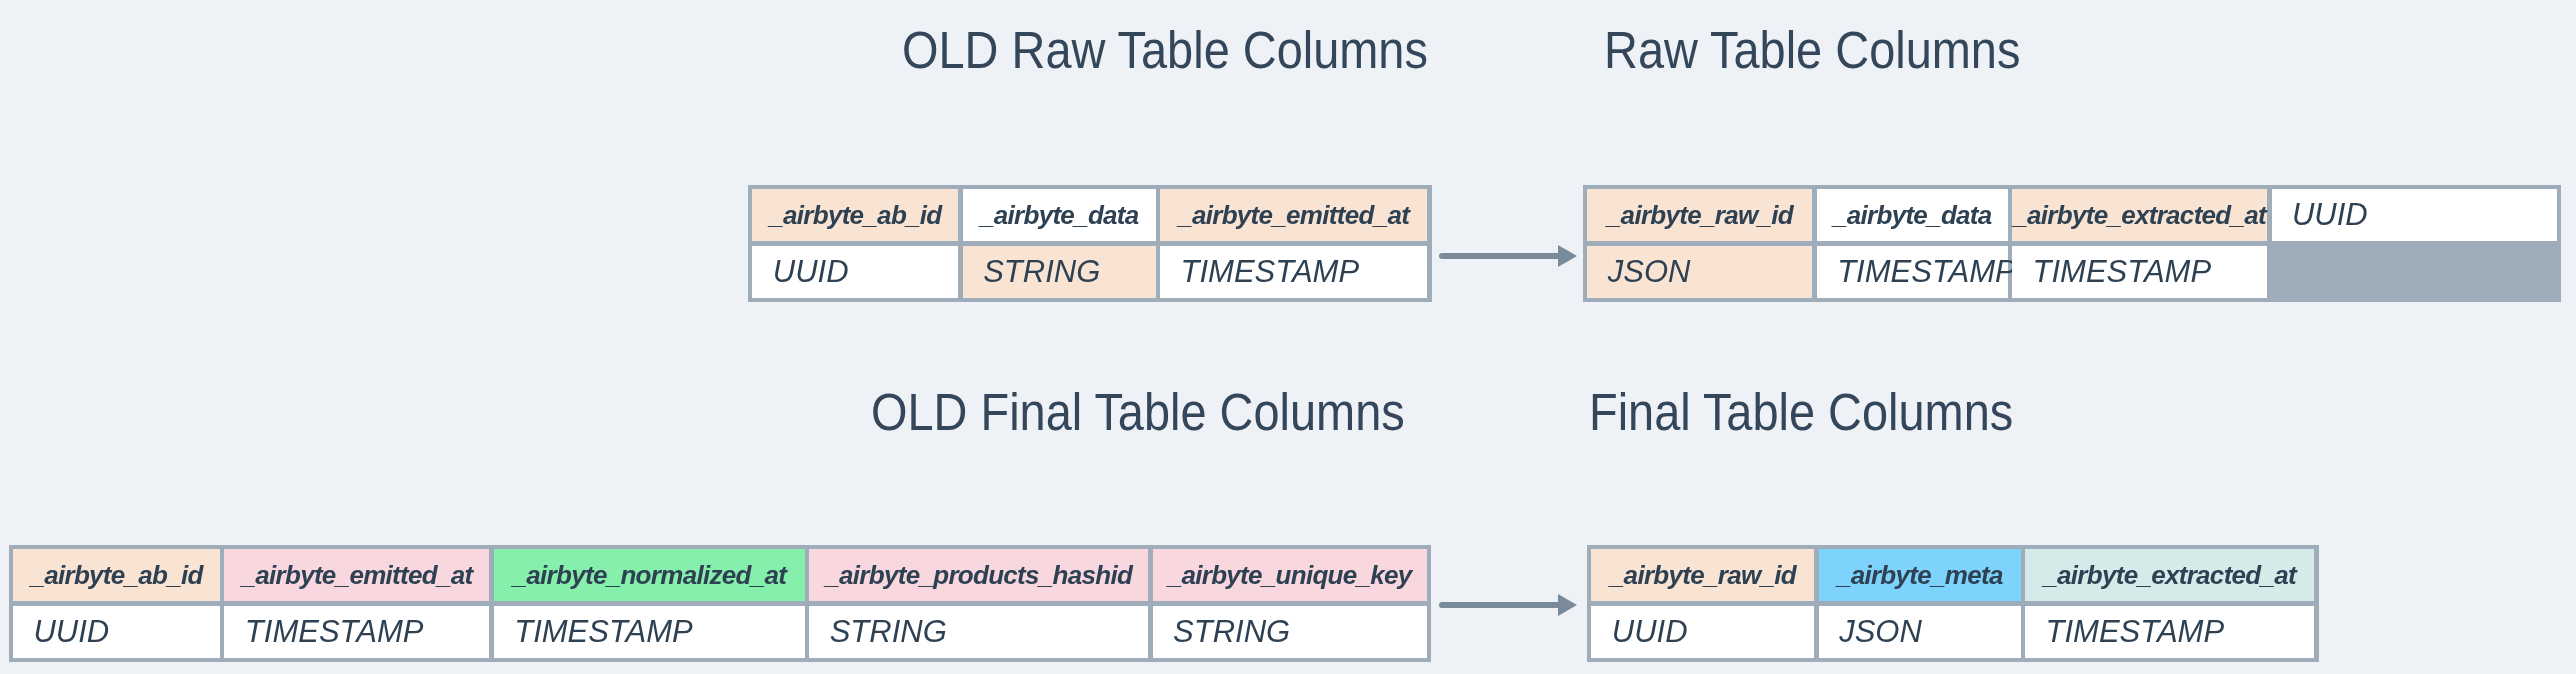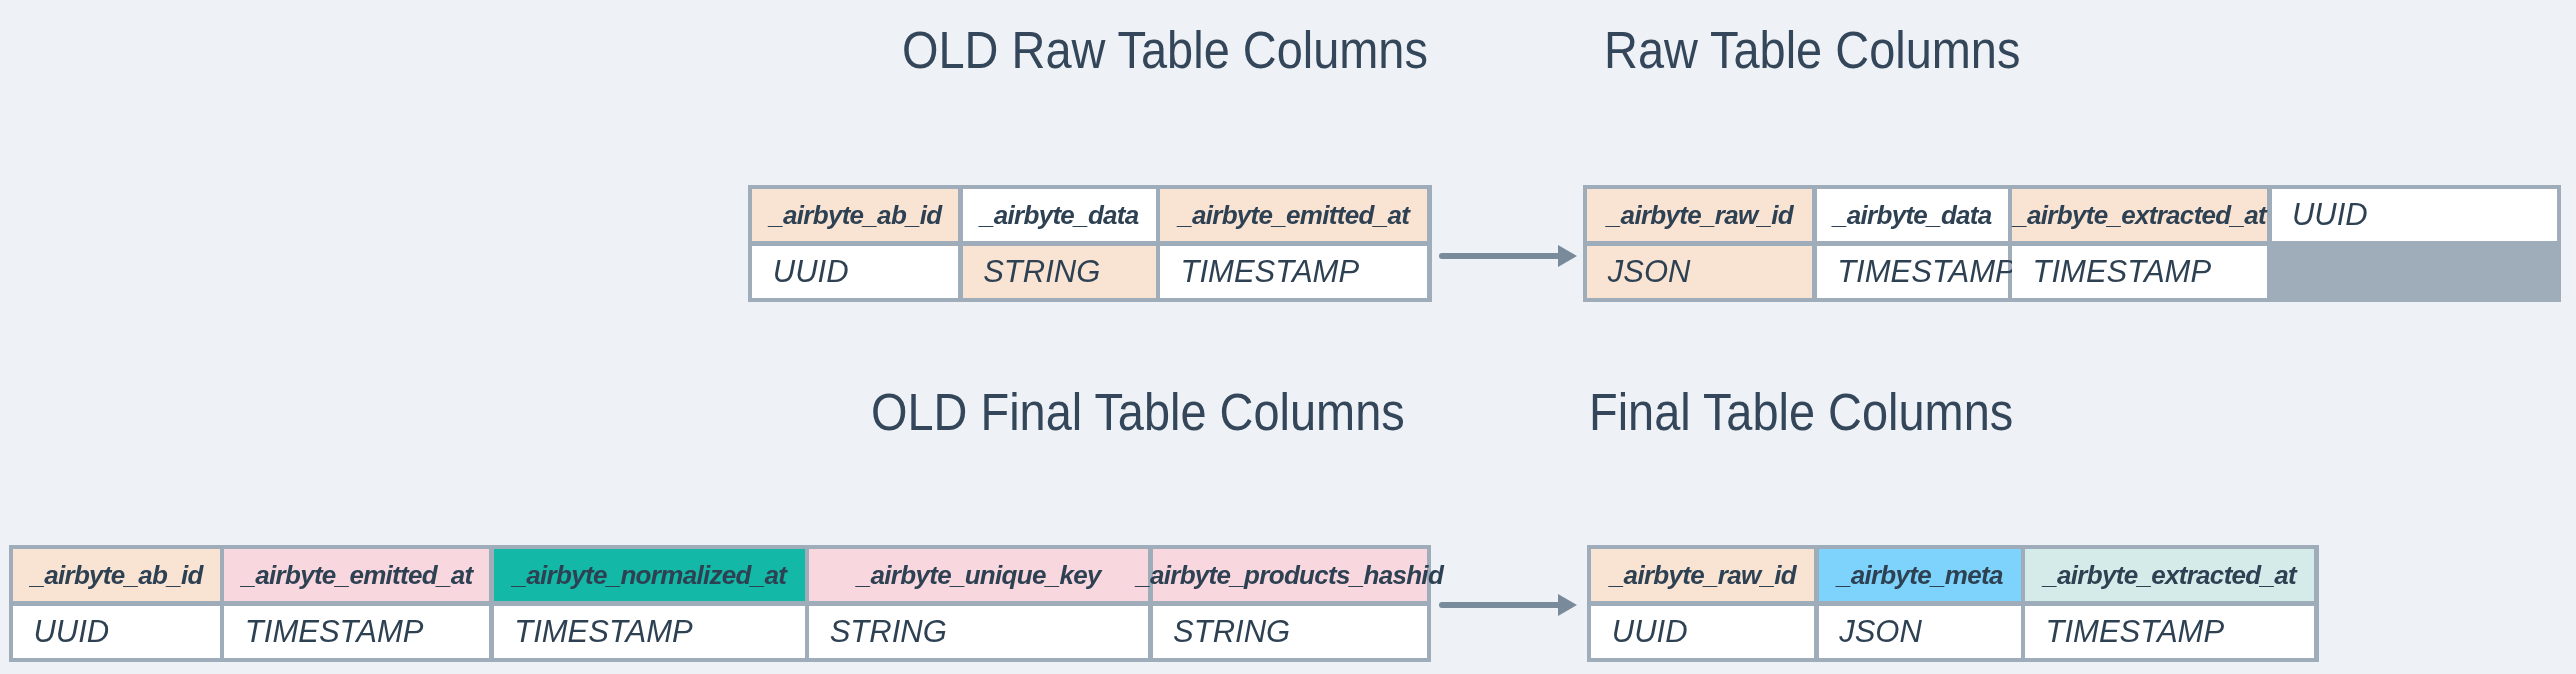--- a/index.html
+++ b/index.html
@@ -121,23 +121,23 @@
       <div class="hcell" style="background: rgb(249, 227, 211);">_airbyte_extracted_at</div>
       <div class="tcell" style="background: rgb(255, 255, 255);">UUID</div>
       <div class="tcell" style="background: rgb(249, 227, 211);">JSON</div>
       <div class="tcell" style="background: rgb(255, 255, 255);">TIMESTAMP</div>
       <div class="tcell" style="background: rgb(255, 255, 255);">TIMESTAMP</div>
     </div>
 
   <div class="tbl" id="tbl-old-final">
       <div class="hcell" style="background: rgb(249, 227, 211);">_airbyte_ab_id</div>
       <div class="hcell" style="background: rgb(248, 216, 222);">_airbyte_emitted_at</div>
-      <div class="hcell" style="background: #14b8a6;">_airbyte_normalized_at</div>
+      <div class="hcell" style="background: #86efac;">_airbyte_normalized_at</div>
+      <div class="hcell" style="background: rgb(248, 216, 222);">_airbyte_products_hashid</div>
       <div class="hcell" style="background: rgb(248, 216, 222);">_airbyte_unique_key</div>
-      <div class="hcell" style="background: rgb(248, 216, 222);">_airbyte_products_hashid</div>
       <div class="tcell" style="background: rgb(255, 255, 255);">UUID</div>
       <div class="tcell" style="background: rgb(255, 255, 255);">TIMESTAMP</div>
       <div class="tcell" style="background: rgb(255, 255, 255);">TIMESTAMP</div>
       <div class="tcell" style="background: rgb(255, 255, 255);">STRING</div>
       <div class="tcell" style="background: rgb(255, 255, 255);">STRING</div>
     </div>
 
   <div class="tbl" id="tbl-final">
       <div class="hcell" style="background: rgb(249, 227, 211);">_airbyte_raw_id</div>
       <div class="hcell" style="background: #7dd3fc;">_airbyte_meta</div>

